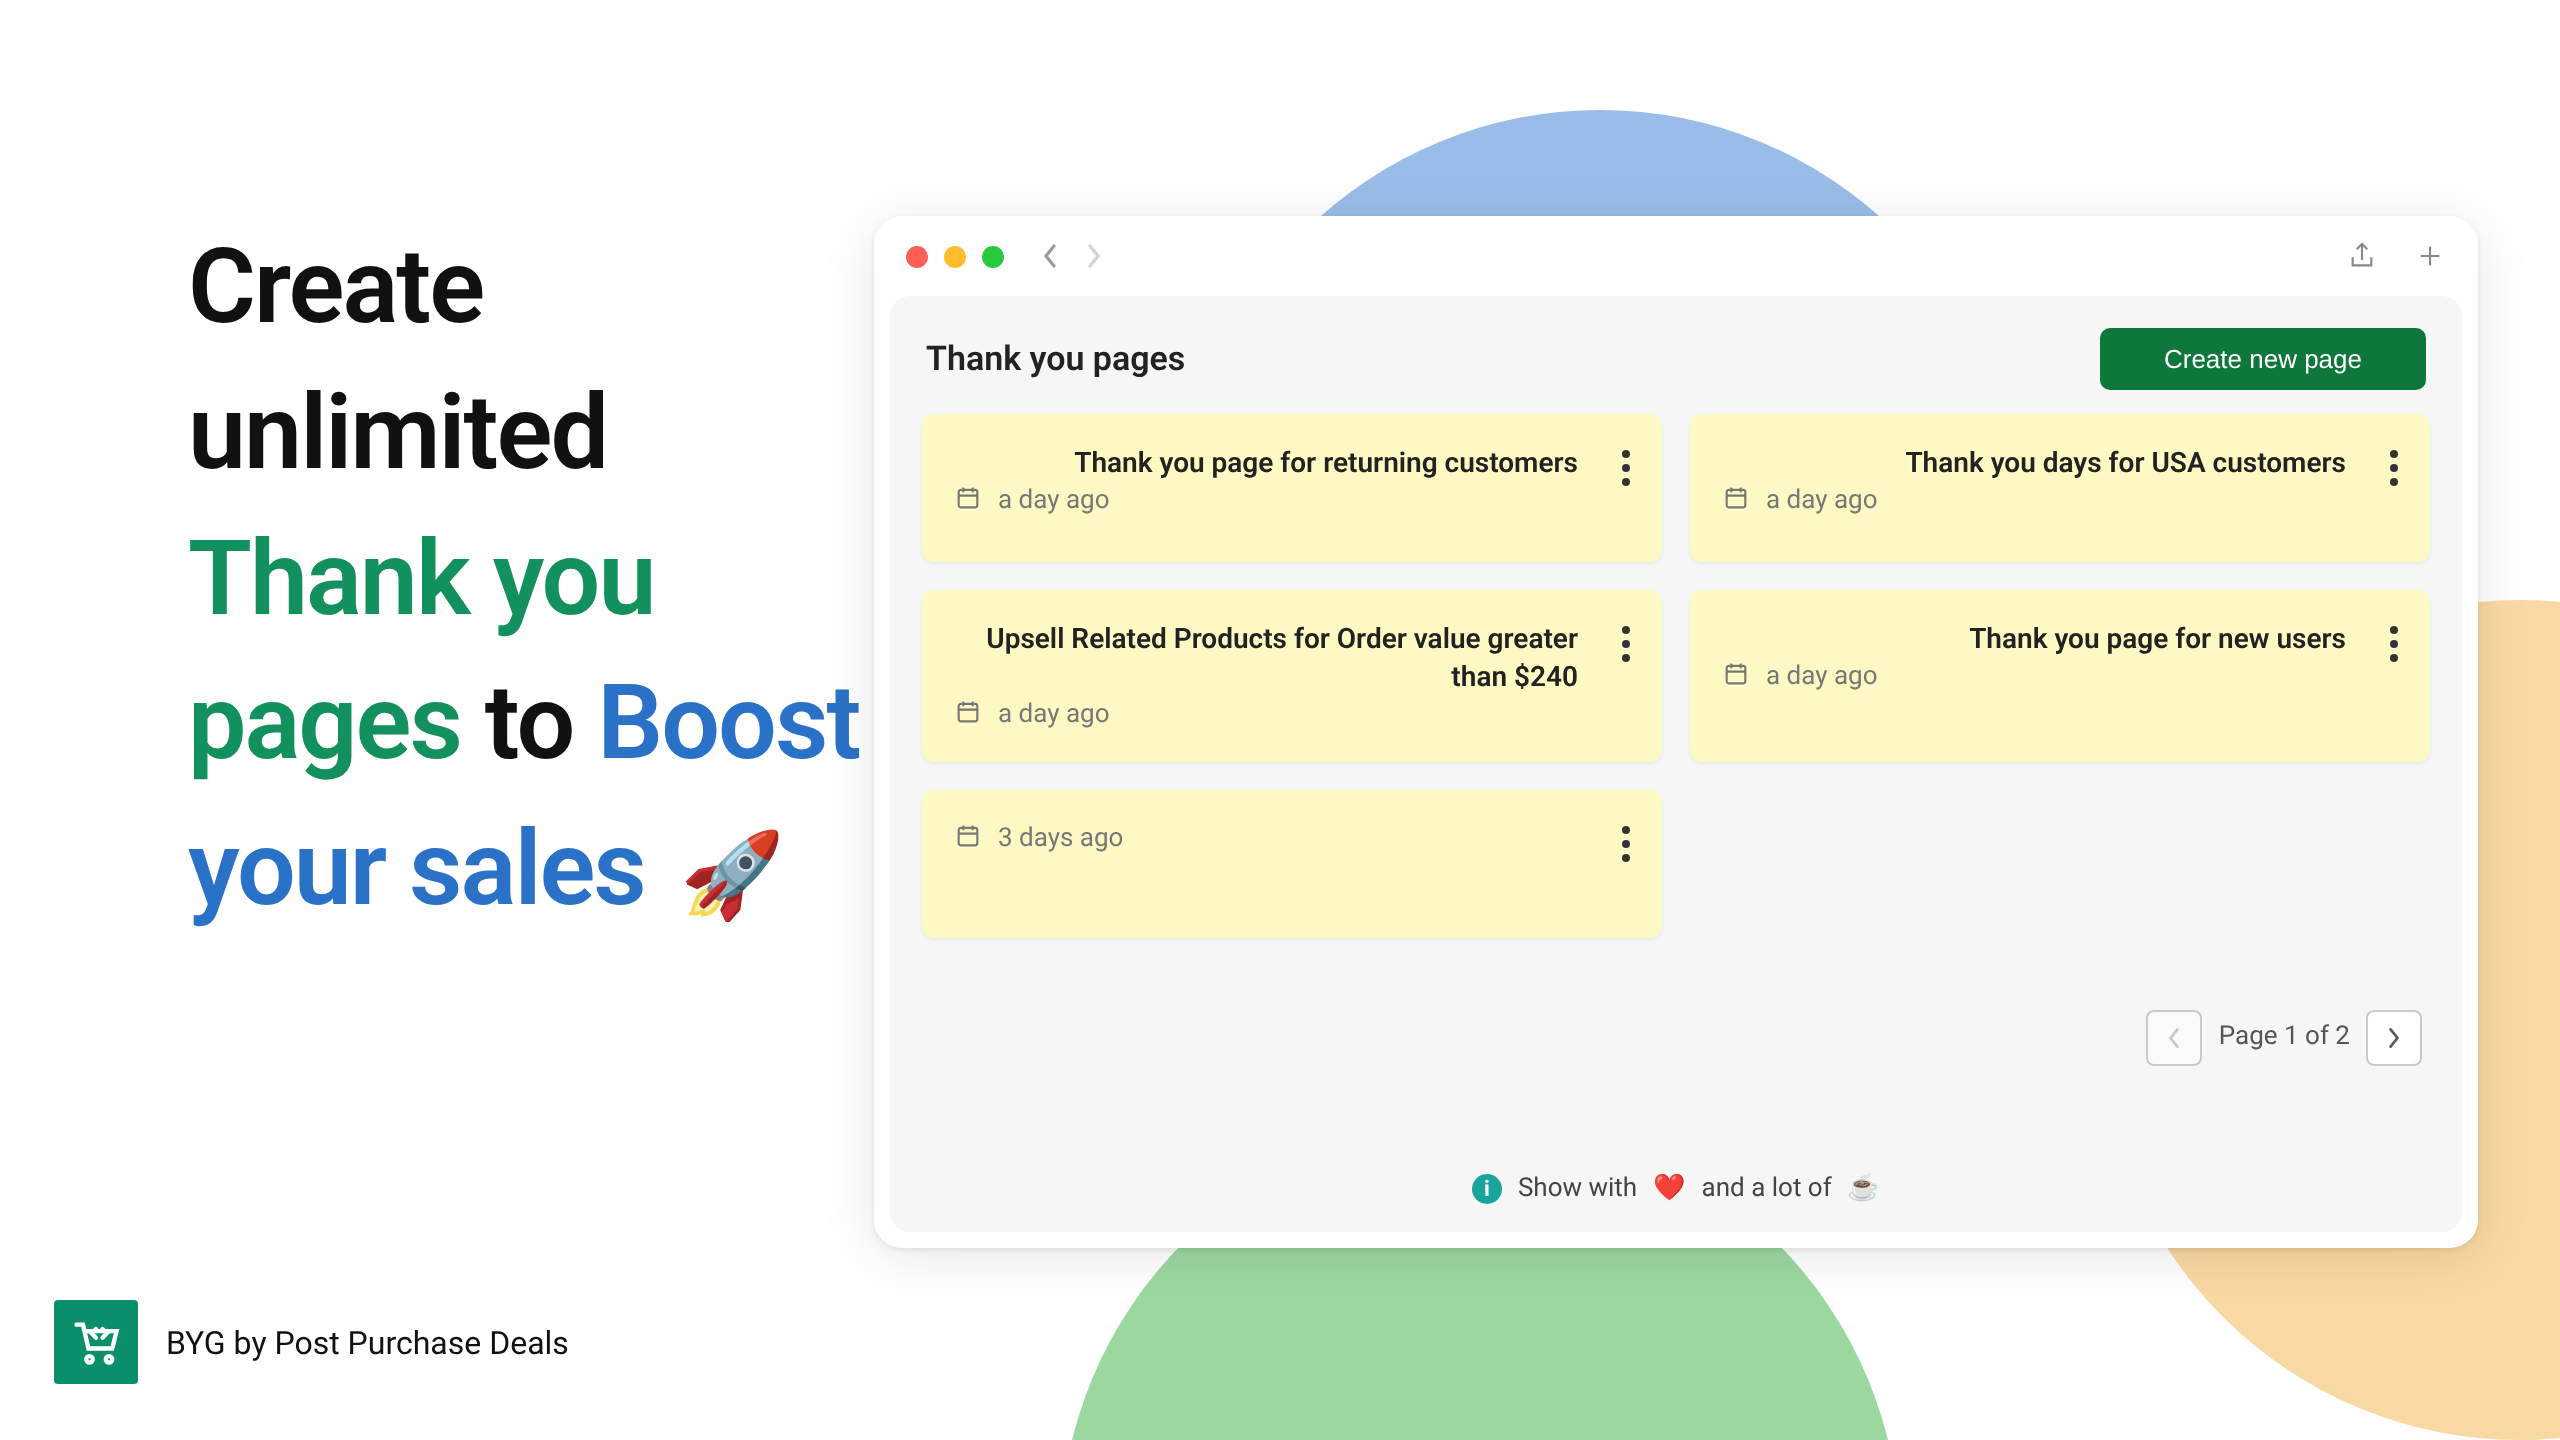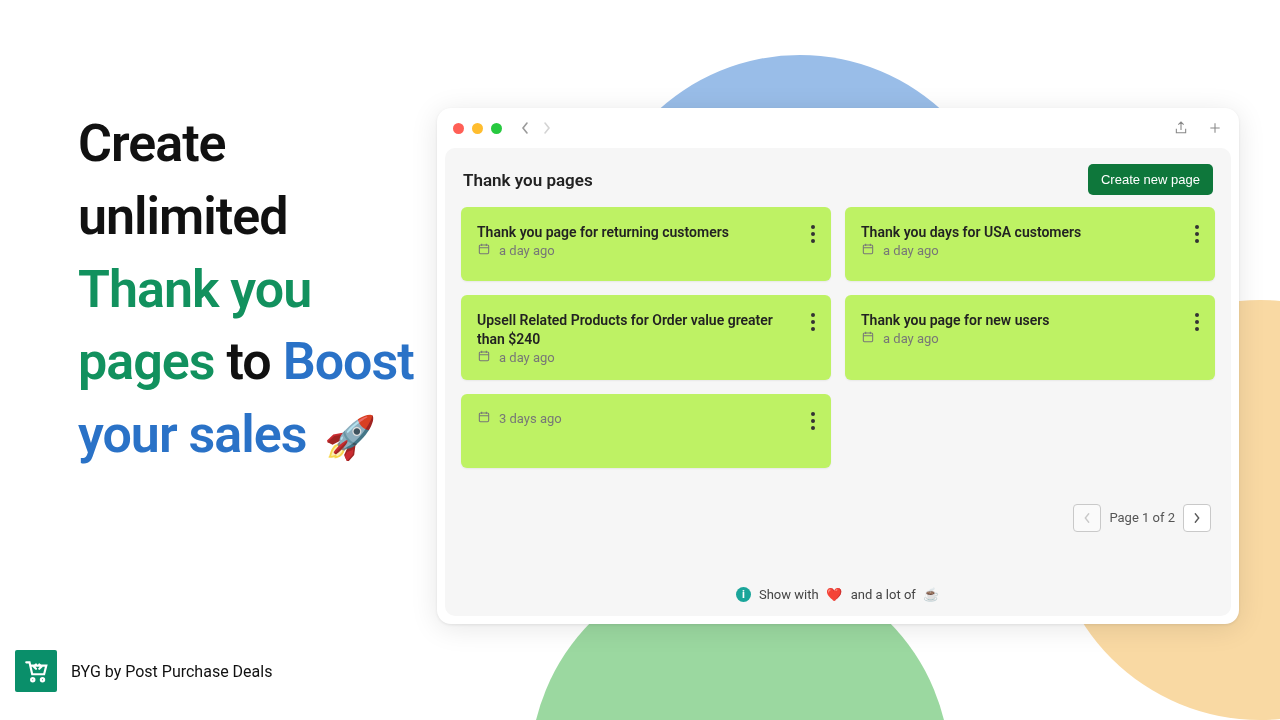--- a/index.html
+++ b/index.html
@@ -8,37 +8,37 @@
 
   
   .circ { position: absolute; border-radius: 50%; }
   .c-blue { width: 420px; height: 420px; background: #99bde8; top: 55px; left: 590px; }
   .c-green { width: 420px; height: 420px; background: #9bd8a0; top: 560px; left: 530px; }
   .c-orange { width: 420px; height: 420px; background: #f9d9a3; top: 300px; left: 1050px; }
 
   
   .headline {
     position: absolute;
-    left: 78px;
+    left: 94px;
     top: 108px;
     width: 340px;
     font-weight: 600;
     font-size: 52px;
     line-height: 1.4;
     color: #111;
     letter-spacing: -1px;
   }
   .headline .hl-green { color: #12915e; }
   .headline .hl-blue  { color: #2a72c7; }
   .rocket { font-size: 42px; margin-left: 6px; }
 
   
   .brand {
     position: absolute;
-    left: 15px;
+    left: 27px;
     bottom: 28px;
     display: flex;
     align-items: center;
     gap: 14px;
     font-size: 16px;
     color: #111;
   }
   .brand-logo {
     width: 42px; height: 42px;
     background: #0a8f6a;
@@ -90,38 +90,39 @@
     align-items: center;
     justify-content: space-between;
     padding: 2px 6px 12px 6px;
   }
   .inner-header h2 { font-size: 17px; font-weight: 600; color: #222; }
   .btn-create {
     background: #0e773b;
     color: #fff;
     border: none;
     border-radius: 5px;
-    padding: 8px 13px;
+    padding: 8px 32px;
     font-size: 13px;
     cursor: pointer;
   }
 
   .grid {
     display: grid;
     grid-template-columns: 1fr 1fr;
     gap: 14px;
     padding: 0 4px;
   }
   .card {
-    background: #bef264;
+    background: #fef9c3;
     border-radius: 6px;
     box-shadow: 0 1px 2px rgba(0,0,0,0.06);
     padding: 16px 18px 14px 16px;
     position: relative;
     min-height: 74px;
+    text-align: right;
   }
   .card-title { font-size: 14px; font-weight: 600; color: #222; line-height: 1.35; padding-right: 24px; }
   .card-meta { display: flex; align-items: center; gap: 8px; color: #777; font-size: 13px; }
   .card-meta svg { width: 14px; height: 14px; }
   .kebab { position: absolute; top: 14px; right: 12px; display: flex; flex-direction: column; gap: 3px; padding: 4px; cursor: pointer; }
   .kebab span { width: 4px; height: 4px; background: #333; border-radius: 50%; }
 
   .pager {
     display: flex;
     align-items: center;

